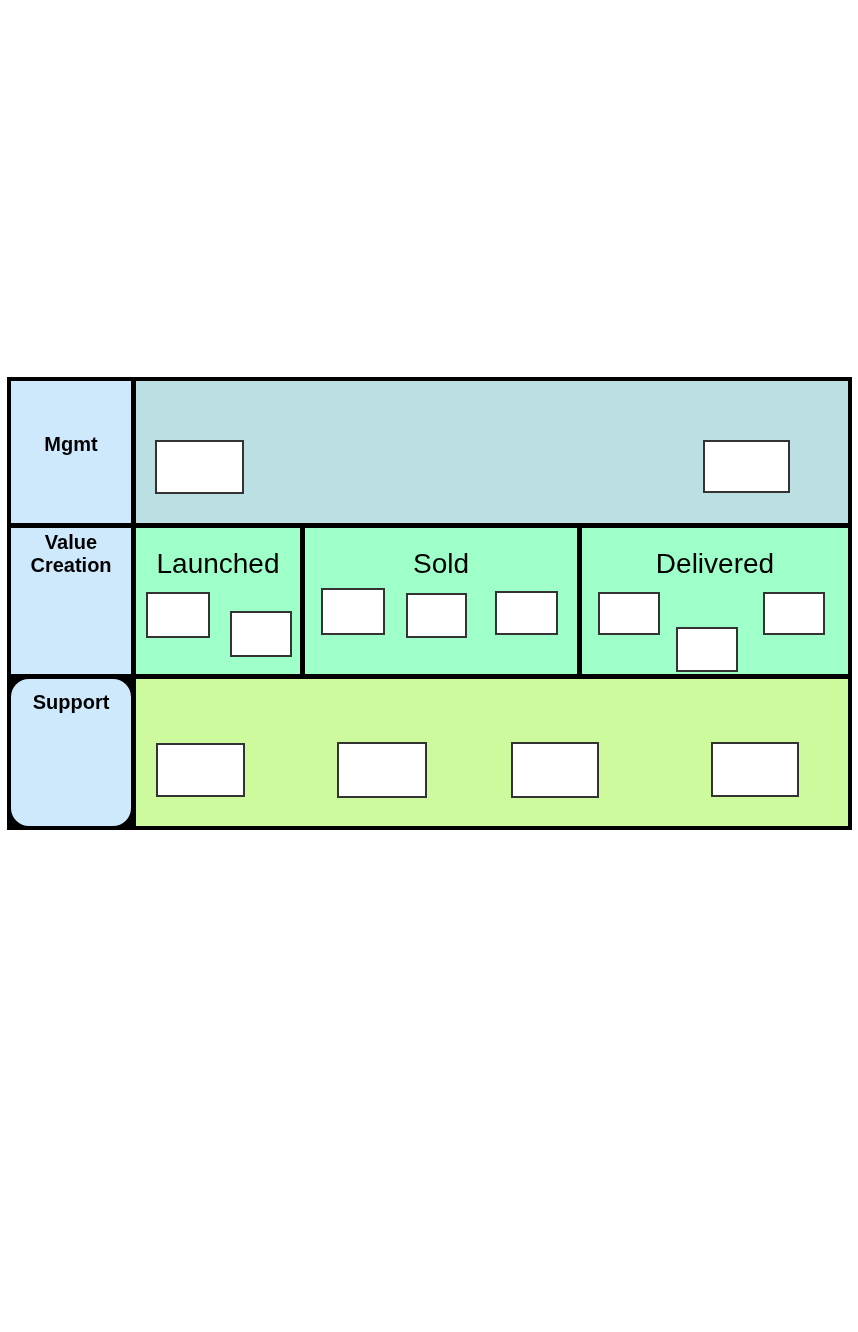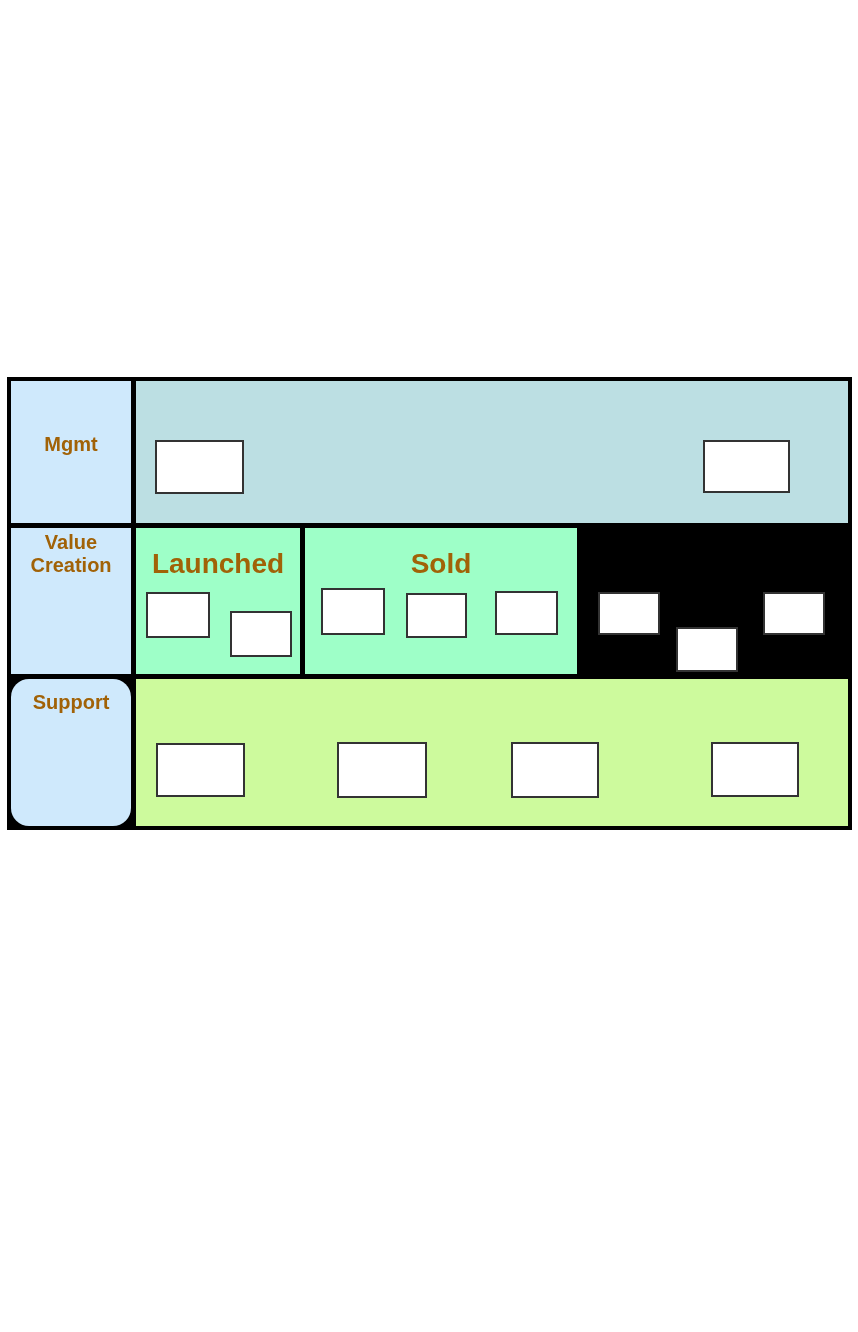--- a/index.html
+++ b/index.html
@@ -3,21 +3,21 @@
 <meta charset="utf-8">
 <style>
   html, body { margin: 0; padding: 0; background: #ffffff; }
   .screen {
     position: relative;
     width: 858px;
     height: 936px;
     background: #ffffff;
     overflow: hidden;
     font-family: "Liberation Sans", sans-serif;
-    color: #a16207;
+    color: #000000;
   }
 
   
   .map {
     position: absolute;
     left: 7px; top: 377px;
     width: 845px; height: 453px;
     background: var(--grid-line, #000);
   }
   .cell { position: absolute; box-sizing: border-box; }
@@ -40,21 +40,21 @@
     line-height: 1.15;
   }
   .cell-mgmt-label    { padding-top: 52px; }
   .cell-vc-label      { padding-top: 3px; }
   .cell-support-label { padding-top: 12px; border-radius: 18px; }
 
   .section-title {
     padding-top: 22px;
     text-align: center;
     font-size: 28px;
-    font-weight: bold;
+    font-weight: normal;
     line-height: 1.0;
   }
 
   .pbox {
     position: absolute;
     box-sizing: border-box;
     background: var(--box-fill, #ffffff);
     border: 2px solid var(--box-border, #333333);
   }
   
@@ -96,20 +96,23 @@
 
     <div class="cell cell-vc-label row-label">
       <span>Value Creation</span>
     </div>
     <div class="cell cell-launched">
       <div class="section-title">Launched</div>
     </div>
     <div class="cell cell-sold">
       <div class="section-title">Sold</div>
     </div>
+    <div class="cell cell-delivered">
+      <div class="section-title">Delivered</div>
+    </div>
 
     <div class="cell cell-support-label row-label">
       <span>Support</span>
     </div>
     <div class="cell cell-support-band"></div>
 
     <div class="pbox m1"></div>
     <div class="pbox m2"></div>
 
     <div class="pbox l1"></div>

